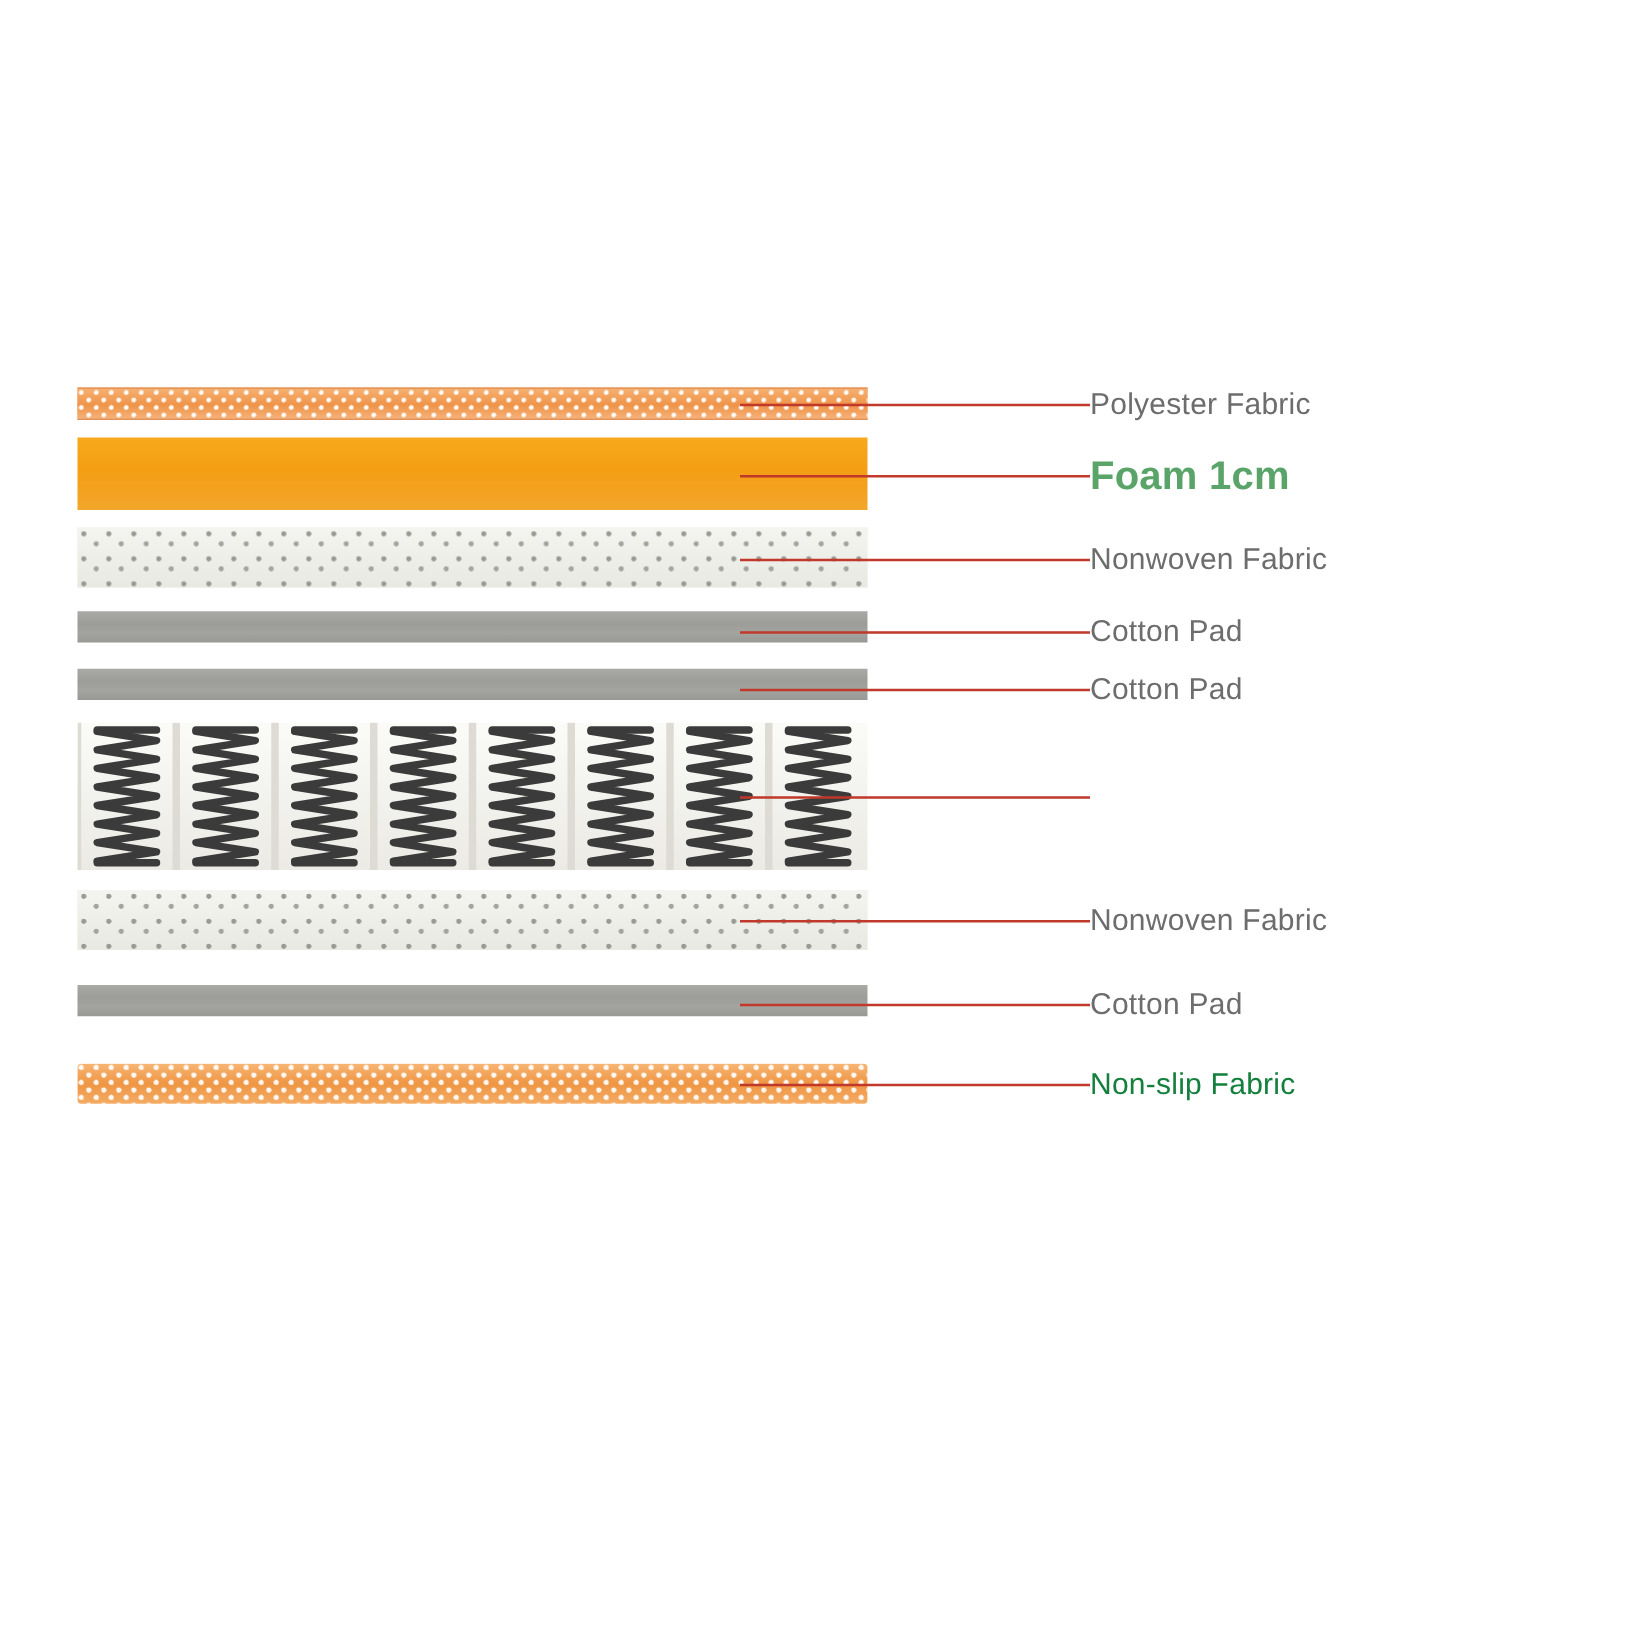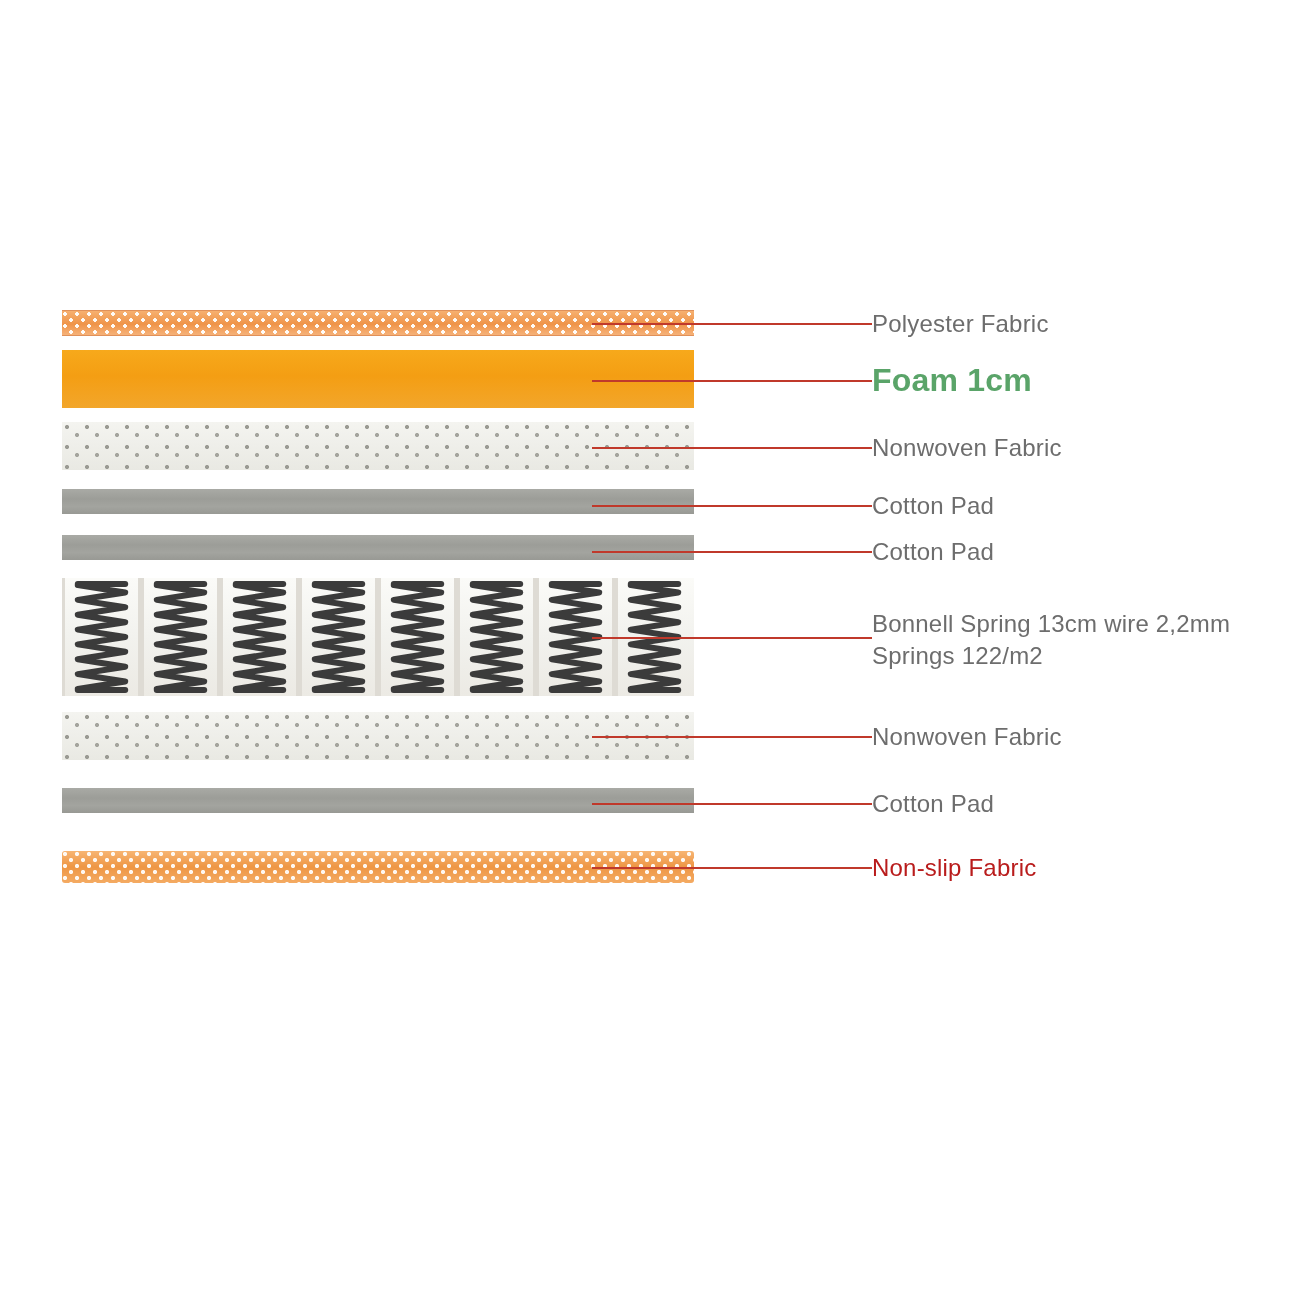--- a/index.html
+++ b/index.html
@@ -136,24 +136,22 @@
         <polyline points="489.8,7.1 537.2,14.5 489.8,21.9 537.2,29.3 489.8,36.7 537.2,44.2 489.8,51.6 537.2,59.0 489.8,66.4 537.2,73.8 489.8,81.3 537.2,88.7 489.8,96.1 537.2,103.5 489.8,110.9" fill="none" stroke="#3b3b3b" stroke-width="6" stroke-linejoin="round" stroke-linecap="round"></polyline>
         <line x1="489.8" y1="5.9" x2="537.2" y2="5.9" stroke="#3b3b3b" stroke-width="6" stroke-linecap="round"></line>
         <line x1="489.8" y1="112.1" x2="537.2" y2="112.1" stroke="#3b3b3b" stroke-width="6" stroke-linecap="round"></line>
         <rect x="550" y="0" width="6" height="118" fill="#dedbd4"></rect>
         <polyline points="568.8,7.1 616.2,14.5 568.8,21.9 616.2,29.3 568.8,36.7 616.2,44.2 568.8,51.6 616.2,59.0 568.8,66.4 616.2,73.8 568.8,81.3 616.2,88.7 568.8,96.1 616.2,103.5 568.8,110.9" fill="none" stroke="#3b3b3b" stroke-width="6" stroke-linejoin="round" stroke-linecap="round"></polyline>
         <line x1="568.8" y1="5.9" x2="616.2" y2="5.9" stroke="#3b3b3b" stroke-width="6" stroke-linecap="round"></line>
         <line x1="568.8" y1="112.1" x2="616.2" y2="112.1" stroke="#3b3b3b" stroke-width="6" stroke-linecap="round"></line>
       </svg>
     </div>
     <div class="leader" style="left: 592px; top: 637px; width: 280px; border-top-color: rgb(192, 57, 43);"></div>
-    <div class="label" style="left: 872px; top: 608px; color: rgb(109, 109, 109);">Bonnell Spring 13cm wire 2,2mm
-Springs 122/m2</div>
     <div class="layer tex-nonwoven" style="left: 62px; top: 712px; width: 632px; height: 48px;"></div>
     <div class="leader" style="left: 592px; top: 736px; width: 280px; border-top-color: rgb(192, 57, 43);"></div>
     <div class="label" style="left: 872px; top: 721px; color: rgb(109, 109, 109);">Nonwoven Fabric</div>
     <div class="layer tex-cotton" style="left: 62px; top: 788px; width: 632px; height: 25px;"></div>
     <div class="leader" style="left: 592px; top: 803px; width: 280px; border-top-color: rgb(192, 57, 43);"></div>
     <div class="label" style="left: 872px; top: 788px; color: rgb(109, 109, 109);">Cotton Pad</div>
     <div class="layer tex-nonslip" style="left: 62px; top: 851px; width: 632px; height: 32px;"></div>
     <div class="leader" style="left: 592px; top: 867px; width: 280px; border-top-color: rgb(192, 57, 43);"></div>
-    <div class="label" style="left: 872px; top: 852px; color: #b91c1c;">Non-slip Fabric</div>
+    <div class="label" style="left: 872px; top: 852px; color: #15803d;">Non-slip Fabric</div>
   </div>
 
 </body></html>

